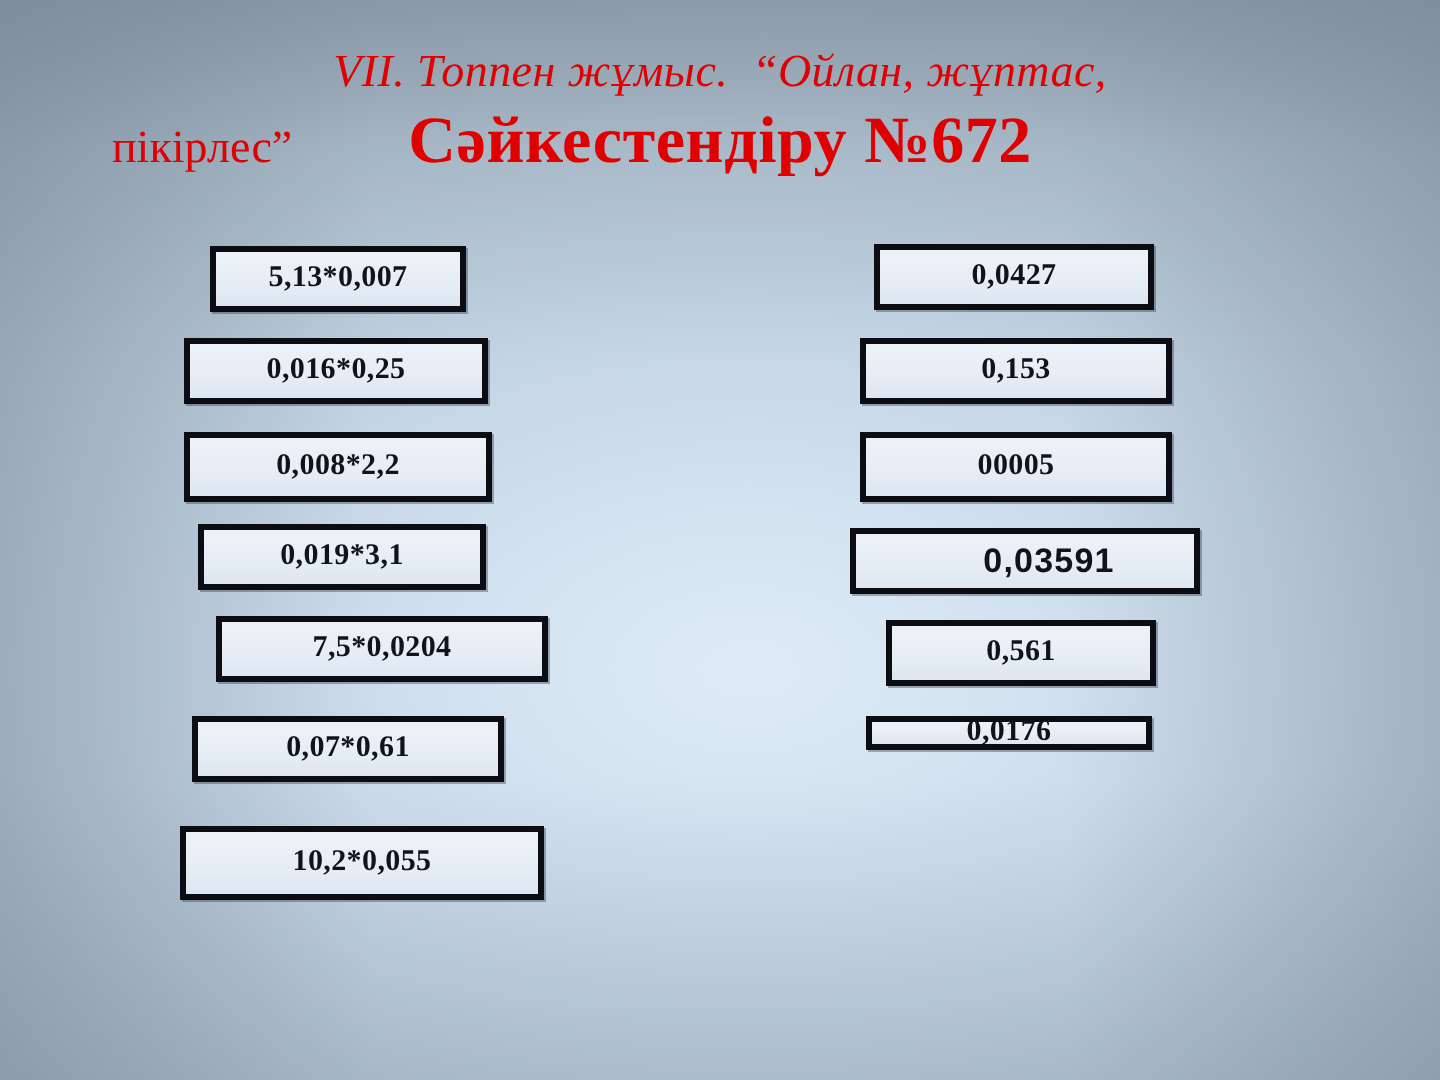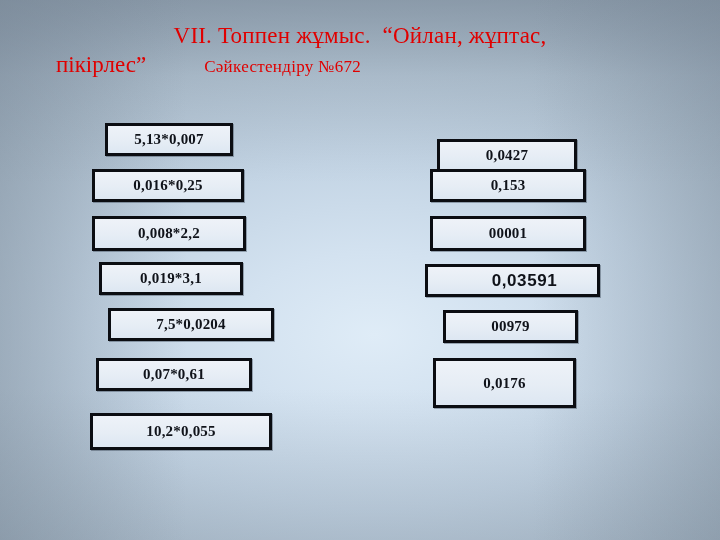--- a/index.html
+++ b/index.html
@@ -67,31 +67,32 @@
   }
   .title-line {
     display: block;
     color: #e00000;
     white-space: pre;
   }
   #title-line-1 {
     font-size: 23px;
     font-weight: normal;
     letter-spacing: 0.2px;
+    font-style: italic;
   }
   #title-line-2 {
     font-size: 23px;
     font-weight: normal;
     text-align: left;
     padding-left: 56px;
     margin-top: 1px;
   }
   #title-line-2 .accent {
-    font-weight: normal;
-    font-size: 17px;
+    font-weight: bold;
+    font-size: 33px;
     letter-spacing: 0.3px;
   }
 
   
   .box {
     position: absolute;
     box-sizing: border-box;
     border: 3px solid #0b0d12;
     background: linear-gradient(to bottom, #eef2f8 0%, #e6edf5 55%, #dde7f2 100%);
     display: flex;
@@ -125,19 +126,19 @@
   <div id="left-column"></div>
   <div id="right-column"></div>
 
 <div class="box" style="left: 105px; top: 123px; width: 128px; height: 33px;">5,13*0,007</div>
     <div class="box" style="left: 92px; top: 169px; width: 152px; height: 33px;">0,016*0,25</div>
     <div class="box" style="left: 92px; top: 216px; width: 154px; height: 35px;">0,008*2,2</div>
     <div class="box" style="left: 99px; top: 262px; width: 144px; height: 33px;">0,019*3,1</div>
     <div class="box" style="left: 92px; top: 308px; width: 166px; height: 33px; margin-left: 16px;">7,5*0,0204</div>
     <div class="box" style="left: 96px; top: 358px; width: 156px; height: 33px;">0,07*0,61</div>
     <div class="box" style="left: 90px; top: 413px; width: 182px; height: 37px;">10,2*0,055</div>
-    <div class="box" style="left: 437px; top: 139px; width: 140px; height: 33px;">0,0427</div>
+    <div class="box" style="left: 437px; top: 122px; width: 140px; height: 33px;">0,0427</div>
     <div class="box" style="left: 430px; top: 169px; width: 156px; height: 33px;">0,153</div>
-    <div class="box" style="left: 430px; top: 216px; width: 156px; height: 35px;">00001</div>
+    <div class="box" style="left: 430px; top: 216px; width: 156px; height: 35px;">00005</div>
     <div class="box highlight" style="left: 425px; top: 264px; width: 175px; height: 33px; padding-left: 24px;">0,03591</div>
-    <div class="box" style="left: 443px; top: 310px; width: 135px; height: 33px;">00979</div>
-    <div class="box" style="left: 433px; top: 358px; width: 143px; height: 50px;">0,0176</div>
+    <div class="box" style="left: 443px; top: 310px; width: 135px; height: 33px;">0,561</div>
+    <div class="box" style="left: 433px; top: 358px; width: 143px; height: 17px;">0,0176</div>
   </div>
 
 </body></html>

